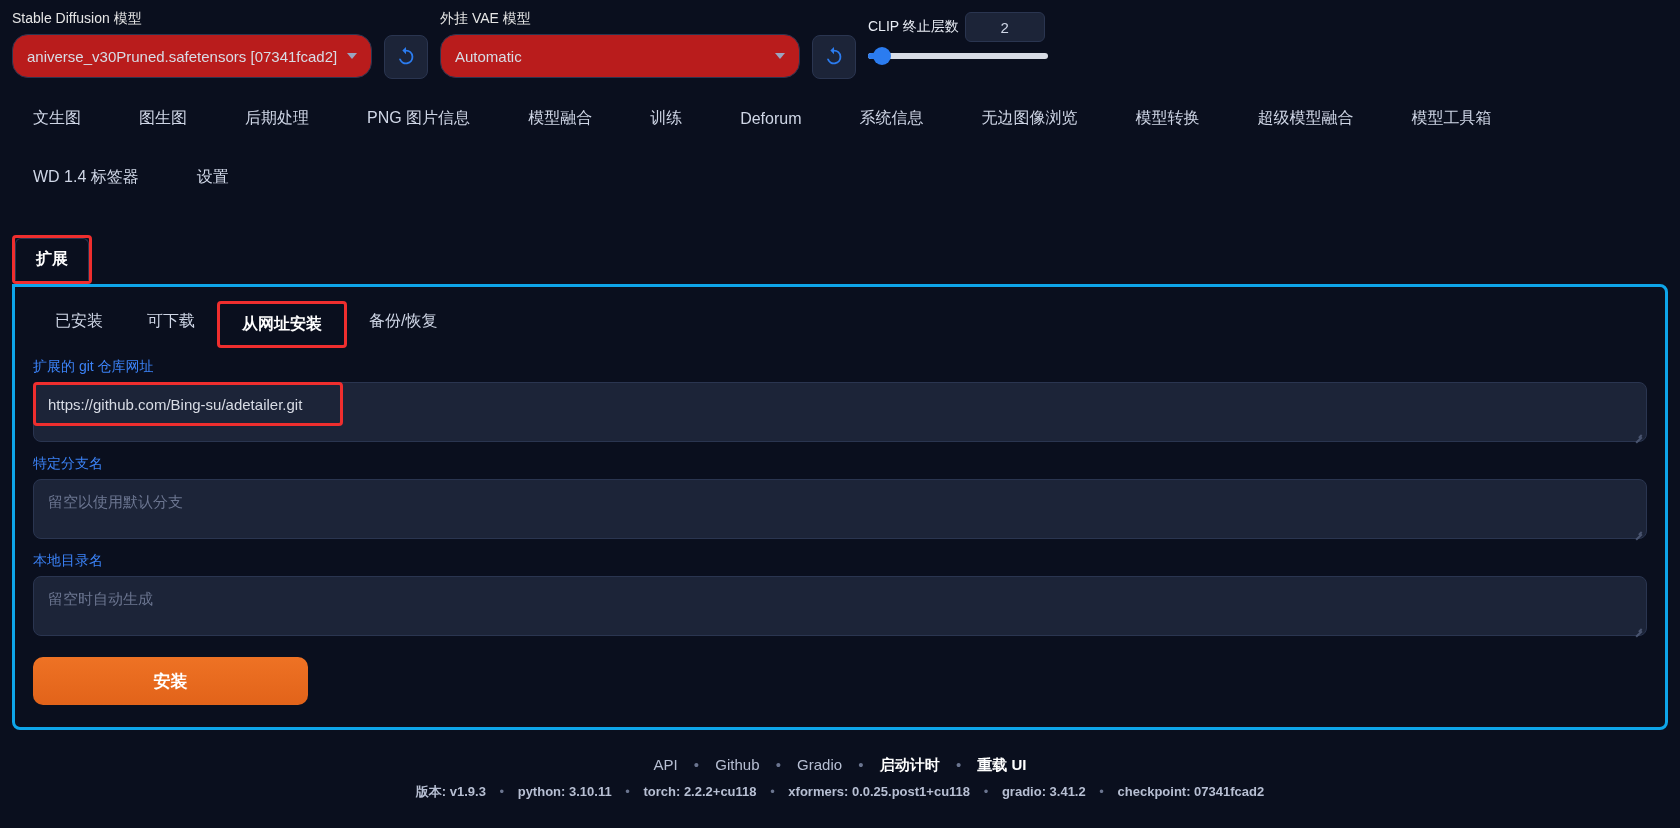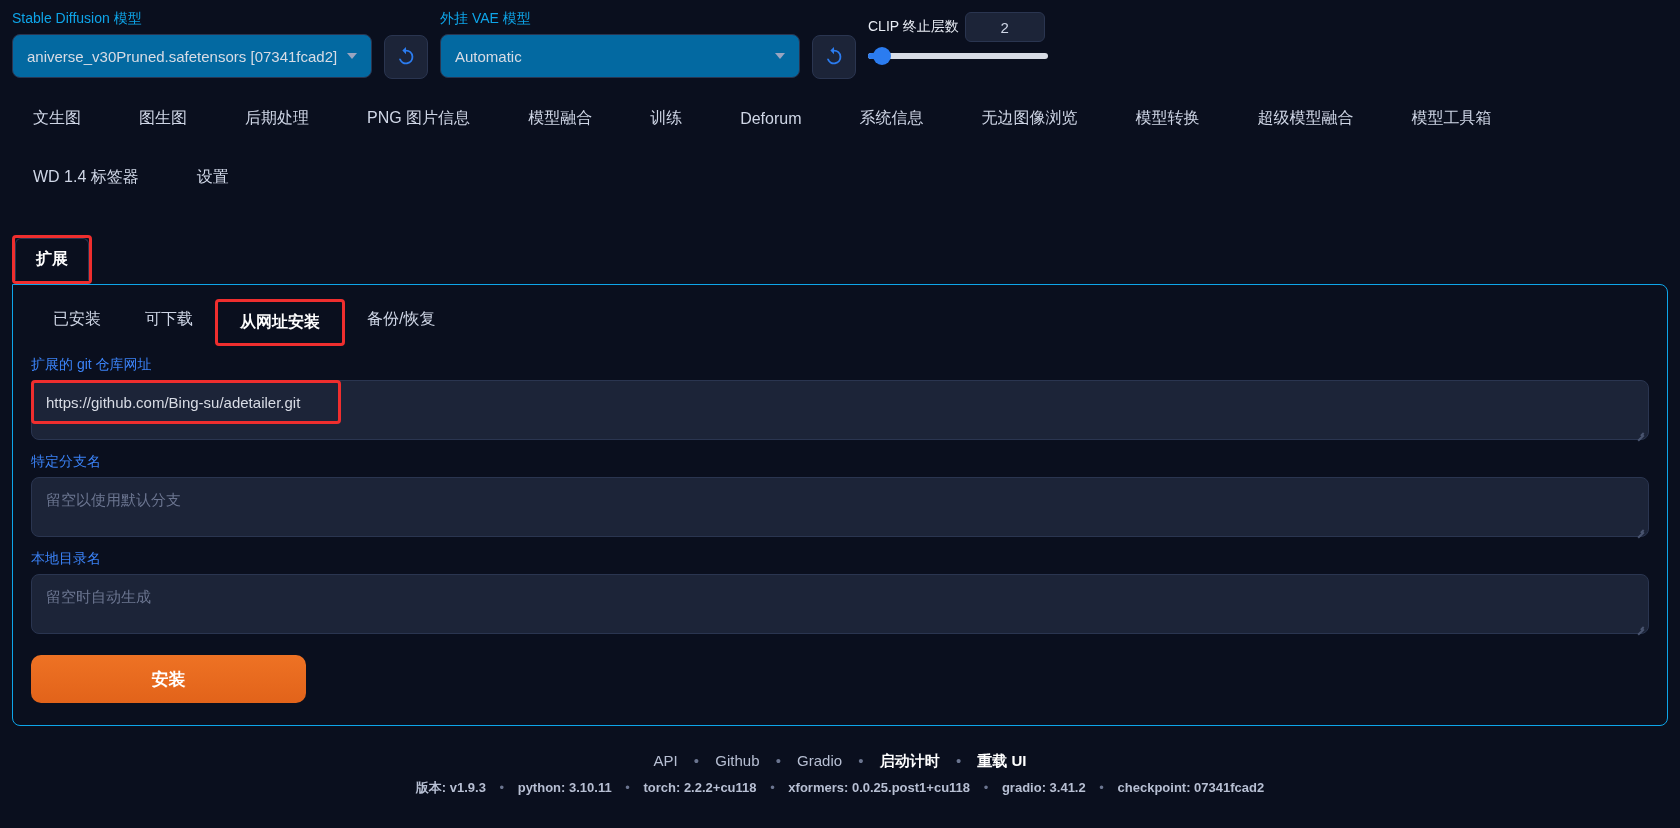--- a/index.html
+++ b/index.html
@@ -14,26 +14,26 @@
 }
 
 .top-row {
   display: flex;
   align-items: flex-start;
   gap: 12px;
   padding: 10px 12px 0 12px;
 }
 
 .field-block { display: flex; flex-direction: column; gap: 6px; }
-.field-label { font-size: 14px; color: #0ea5e9; font-weight: 500; }
+.field-label { font-size: 14px; color: #e5e5e5; font-weight: 500; }
 
 .select-box {
-  background: #0369a1;
-  border: 1px solid #2a3550;
-  border-radius: 8px;
+  background: #b91c1c;
+  border: 1px solid #2a3550;
+  border-radius: 16px;
   height: 44px;
   display: flex;
   align-items: center;
   padding: 0 14px;
   color: #d8dce5;
   font-size: 15px;
   position: relative;
 }
 .select-box .caret {
   margin-left: auto;
@@ -112,21 +112,21 @@
   border: 1px solid #2a3550;
   border-bottom-color: #0a0f1e;
   font-weight: 700;
   color: #fff;
 }
 
 .red-box { border: 3px solid #ef2e2e; border-radius: 4px; }
 
 .sub-panel {
   margin: 0 12px;
-  border: 1px solid #0ea5e9;
+  border: 3px solid #0ea5e9;
   border-radius: 0 8px 8px 8px;
   padding: 14px 18px 22px 18px;
 }
 
 .subtabs {
   display: flex;
   gap: 0;
   margin-bottom: 6px;
 }
 .subtab {

